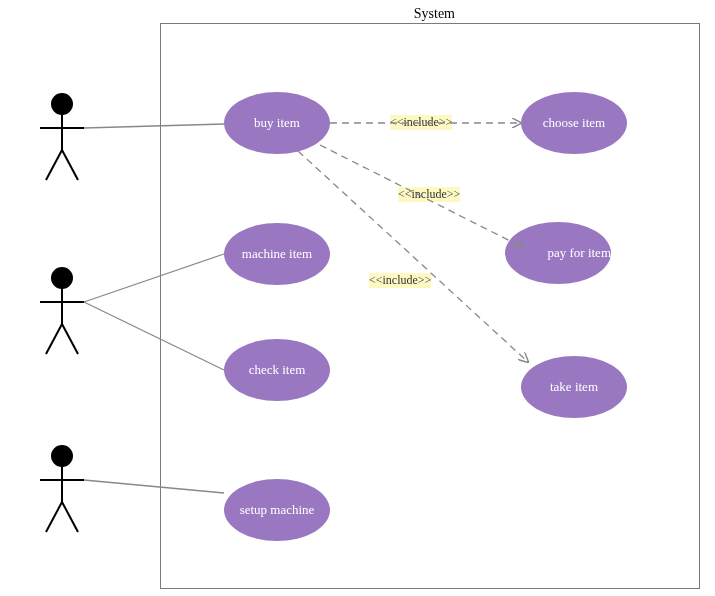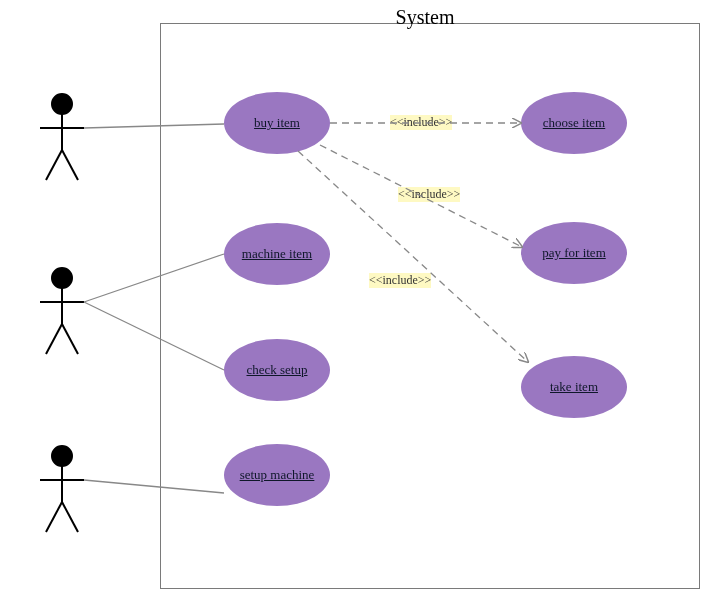--- a/index.html
+++ b/index.html
@@ -12,35 +12,34 @@
     position: relative;
     overflow: hidden;
   }
   .system-box {
     position: absolute;
     border: 1px solid #7a7a7a;
     box-sizing: border-box;
   }
   .system-label {
     position: absolute;
-    font-size: 20px;
-    text-align: center;
+    font-size: 14px;
+    text-align: right;
   }
   .usecase {
     position: absolute;
     border-radius: 50%;
     background: #9a77c1;
     display: flex;
     align-items: center;
     justify-content: center;
     text-align: center;
-    color: #0f172a;
+    color: #ffffff;
     font-size: 13px;
     line-height: 1.2;
-    text-decoration: underline;
   }
   svg.overlay {
     position: absolute;
     left: 0;
     top: 0;
     width: 715px;
     height: 596px;
     pointer-events: none;
   }
   .include-label {
@@ -56,29 +55,29 @@
 <div class="system-box" style="left:160px; top:23px; width:540px; height:566px;"></div>
 <div class="system-label" style="left:395px; top:6px; width:60px;">System</div>
 
 <div class="usecase" style="left:224px; top:92px; width:106px; height:62px;">
   <span>buy item</span>
 </div>
 <div class="usecase" style="left:224px; top:223px; width:106px; height:62px;">
   <span>machine  item</span>
 </div>
 <div class="usecase" style="left:224px; top:339px; width:106px; height:62px;">
-  <span>check  setup</span>
+  <span>check  item</span>
 </div>
-<div class="usecase" style="left:224px; top:444px; width:106px; height:62px;">
+<div class="usecase" style="left:224px; top:479px; width:106px; height:62px;">
   <span>setup machine</span>
 </div>
 <div class="usecase" style="left:521px; top:92px; width:106px; height:62px;text-align:right;">
   <span>choose  item</span>
 </div>
-<div class="usecase" style="left:521px; top:222px; width:106px; height:62px;">
+<div class="usecase" style="left:505px; top:222px; width:106px; height:62px;justify-content:flex-end;">
   <span>pay for item</span>
 </div>
 <div class="usecase" style="left:521px; top:356px; width:106px; height:62px;">
   <span>take item</span>
 </div>
 
 <div class="include-label" style="left:390px; top:115px;">&lt;&lt;include&gt;&gt;</div>
 <div class="include-label" style="left:398px; top:187px;">&lt;&lt;include&gt;&gt;</div>
 <div class="include-label" style="left:369px; top:273px;">&lt;&lt;include&gt;&gt;</div>
 

